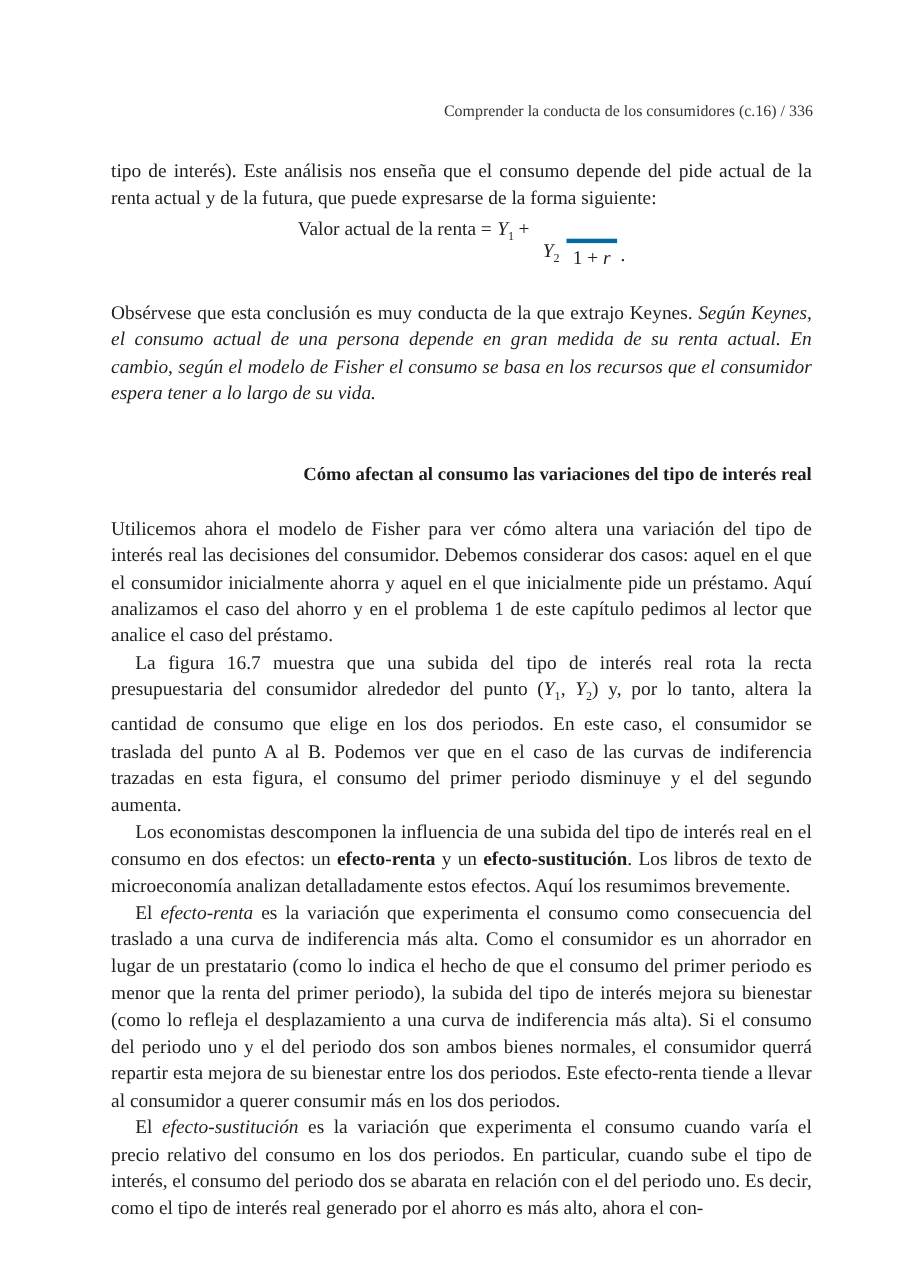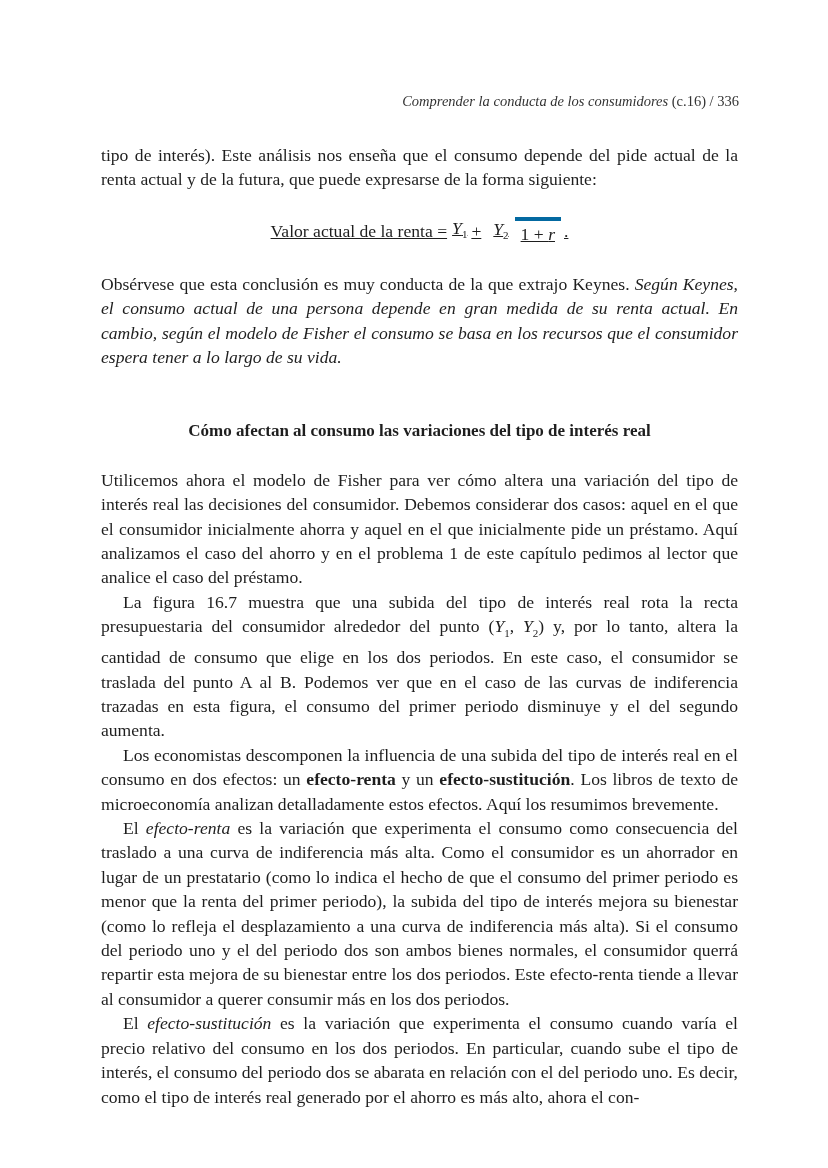--- a/index.html
+++ b/index.html
@@ -6,50 +6,49 @@
     body {
       width: 828px; height: 1168px; position: relative; overflow: hidden;
       font-family: "Liberation Serif", "DejaVu Serif", serif;
       color: #1e1e1e;
     }
     .running-head {
       position: absolute; top: 93px; right: 89px;
       font-size: 14.5px; color: #333;
       white-space: nowrap;
     }
-    .running-head .title { font-style: italic; }
+    .running-head .title { }
     .content {
       position: absolute; left: 101px; width: 637px; top: 143px;
       font-size: 17.6px; line-height: 24.4px;
       text-align: justify;
     }
     p { margin: 0; }
     .indent { text-indent: 22px; }
     .formula {
-      display: flex; align-items: center; justify-content: center;
+      display: flex; justify-content: center;
       height: 70px; margin: 4px 0 2px 0;
       font-size: 17.6px;
-      text-decoration: underline;
     }
     .formula .lhs { margin-right: 5px; }
     .formula .var { font-style: italic; }
     .formula sub { font-size: 11px; vertical-align: -4px; font-style: normal; }
     .frac {
       display: inline-flex; flex-direction: row; align-items: center;
       margin: 0 2px 0 6px; position: relative; top: 1px;
     }
     .frac .num { padding: 0 6px; line-height: 26px; }
     .frac .den { border-top: 4px solid #0369a1; padding: 0 6px; line-height: 26px; }
     .period { align-self: center; margin-left: 1px; }
     .it { font-style: italic; }
     .bold { font-weight: bold; }
     .section-title {
       font-weight: bold; font-size: 17px;
       margin-top: 50px; margin-bottom: 24px;
-      text-align: center;
+      text-align: right;
     }
     .obs { margin-top: 6px; }
   </style>
 </head>
 <body>
 
 <div class="running-head">
   <span class="title">Comprender la conducta de los consumidores</span>
   <span>(c.16)</span>
   <span>/</span>

